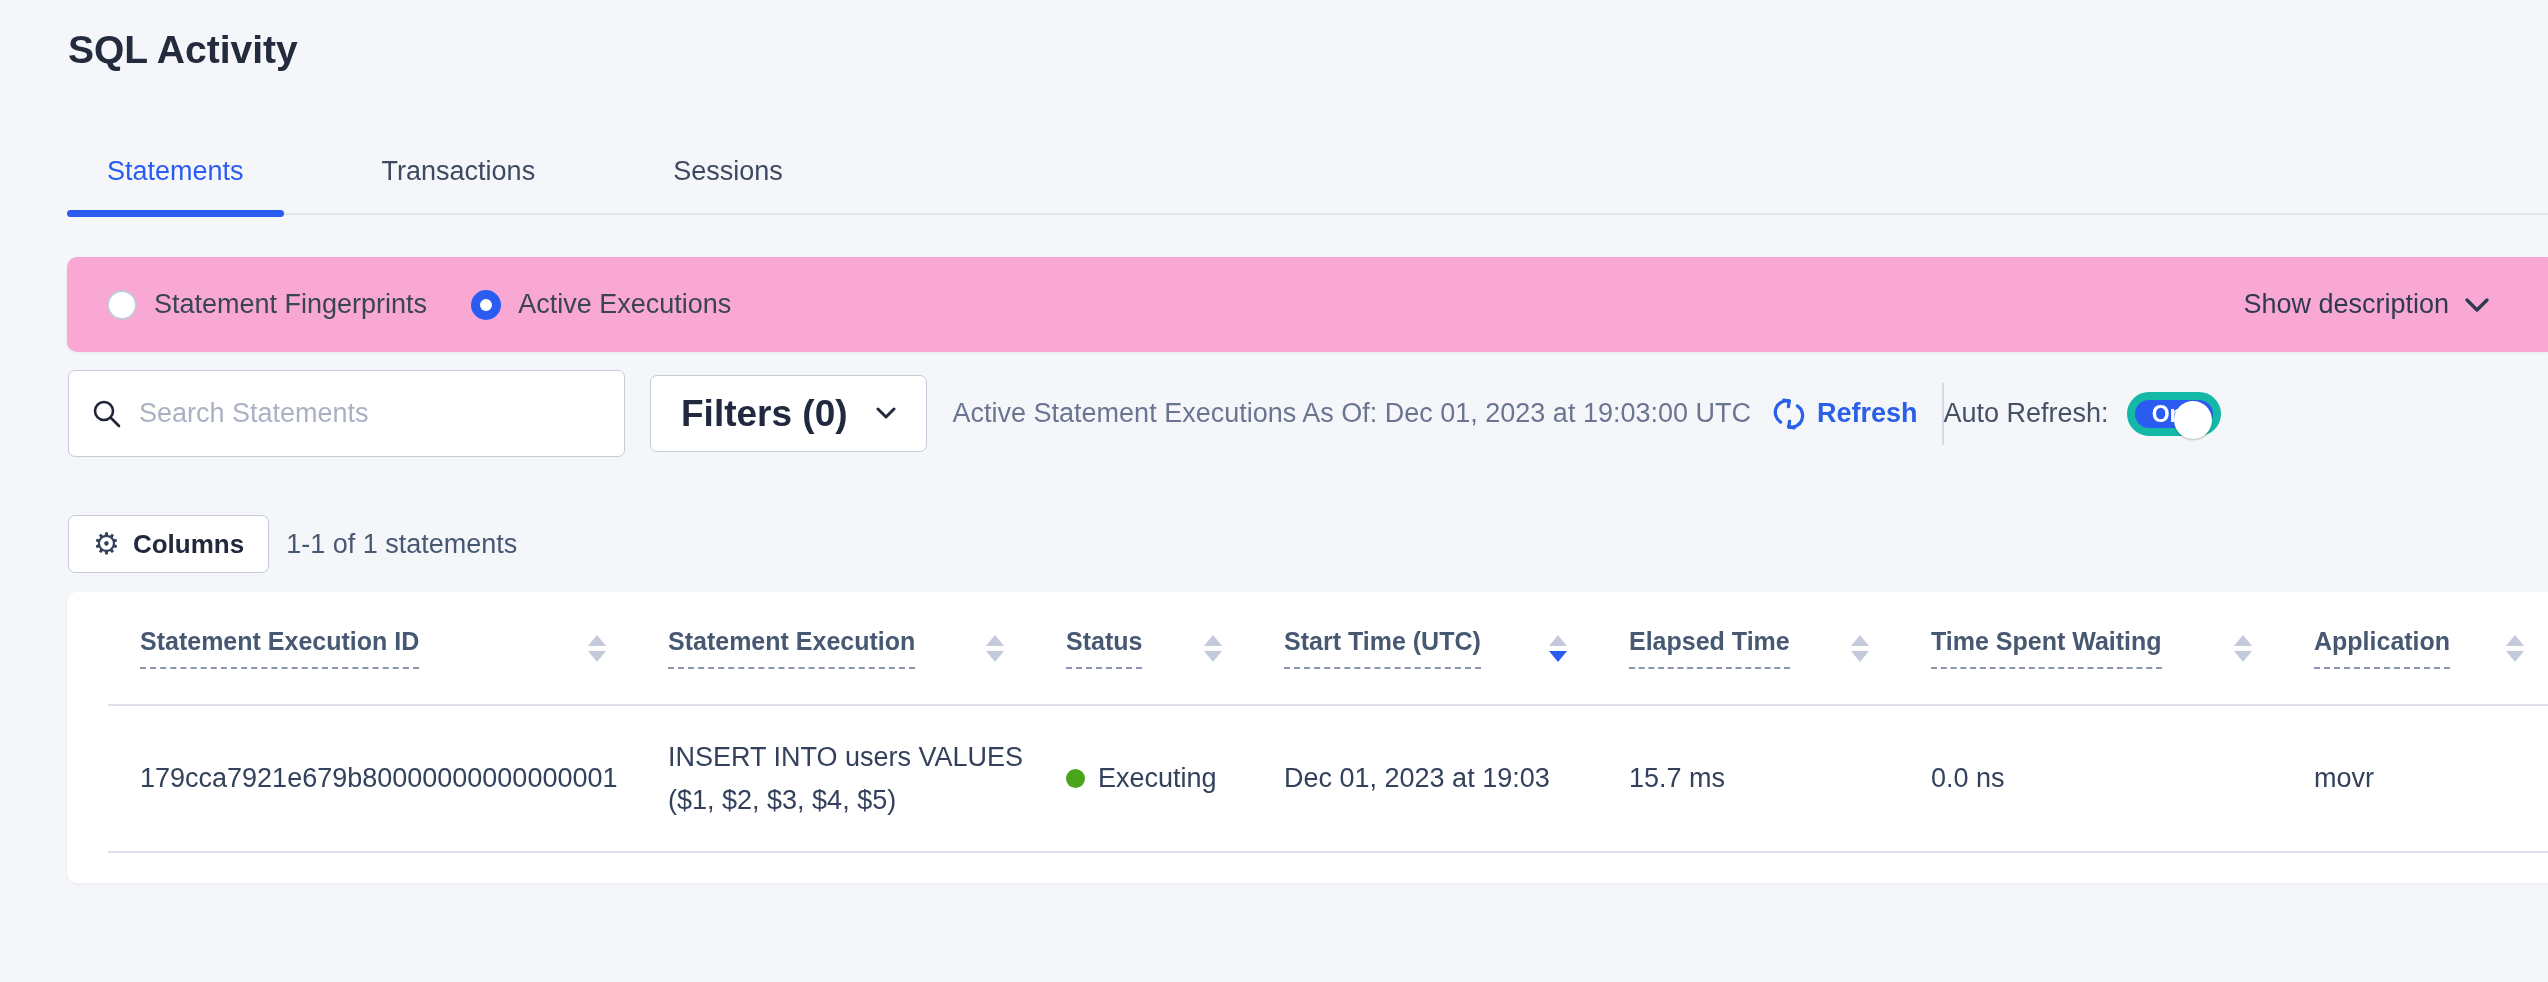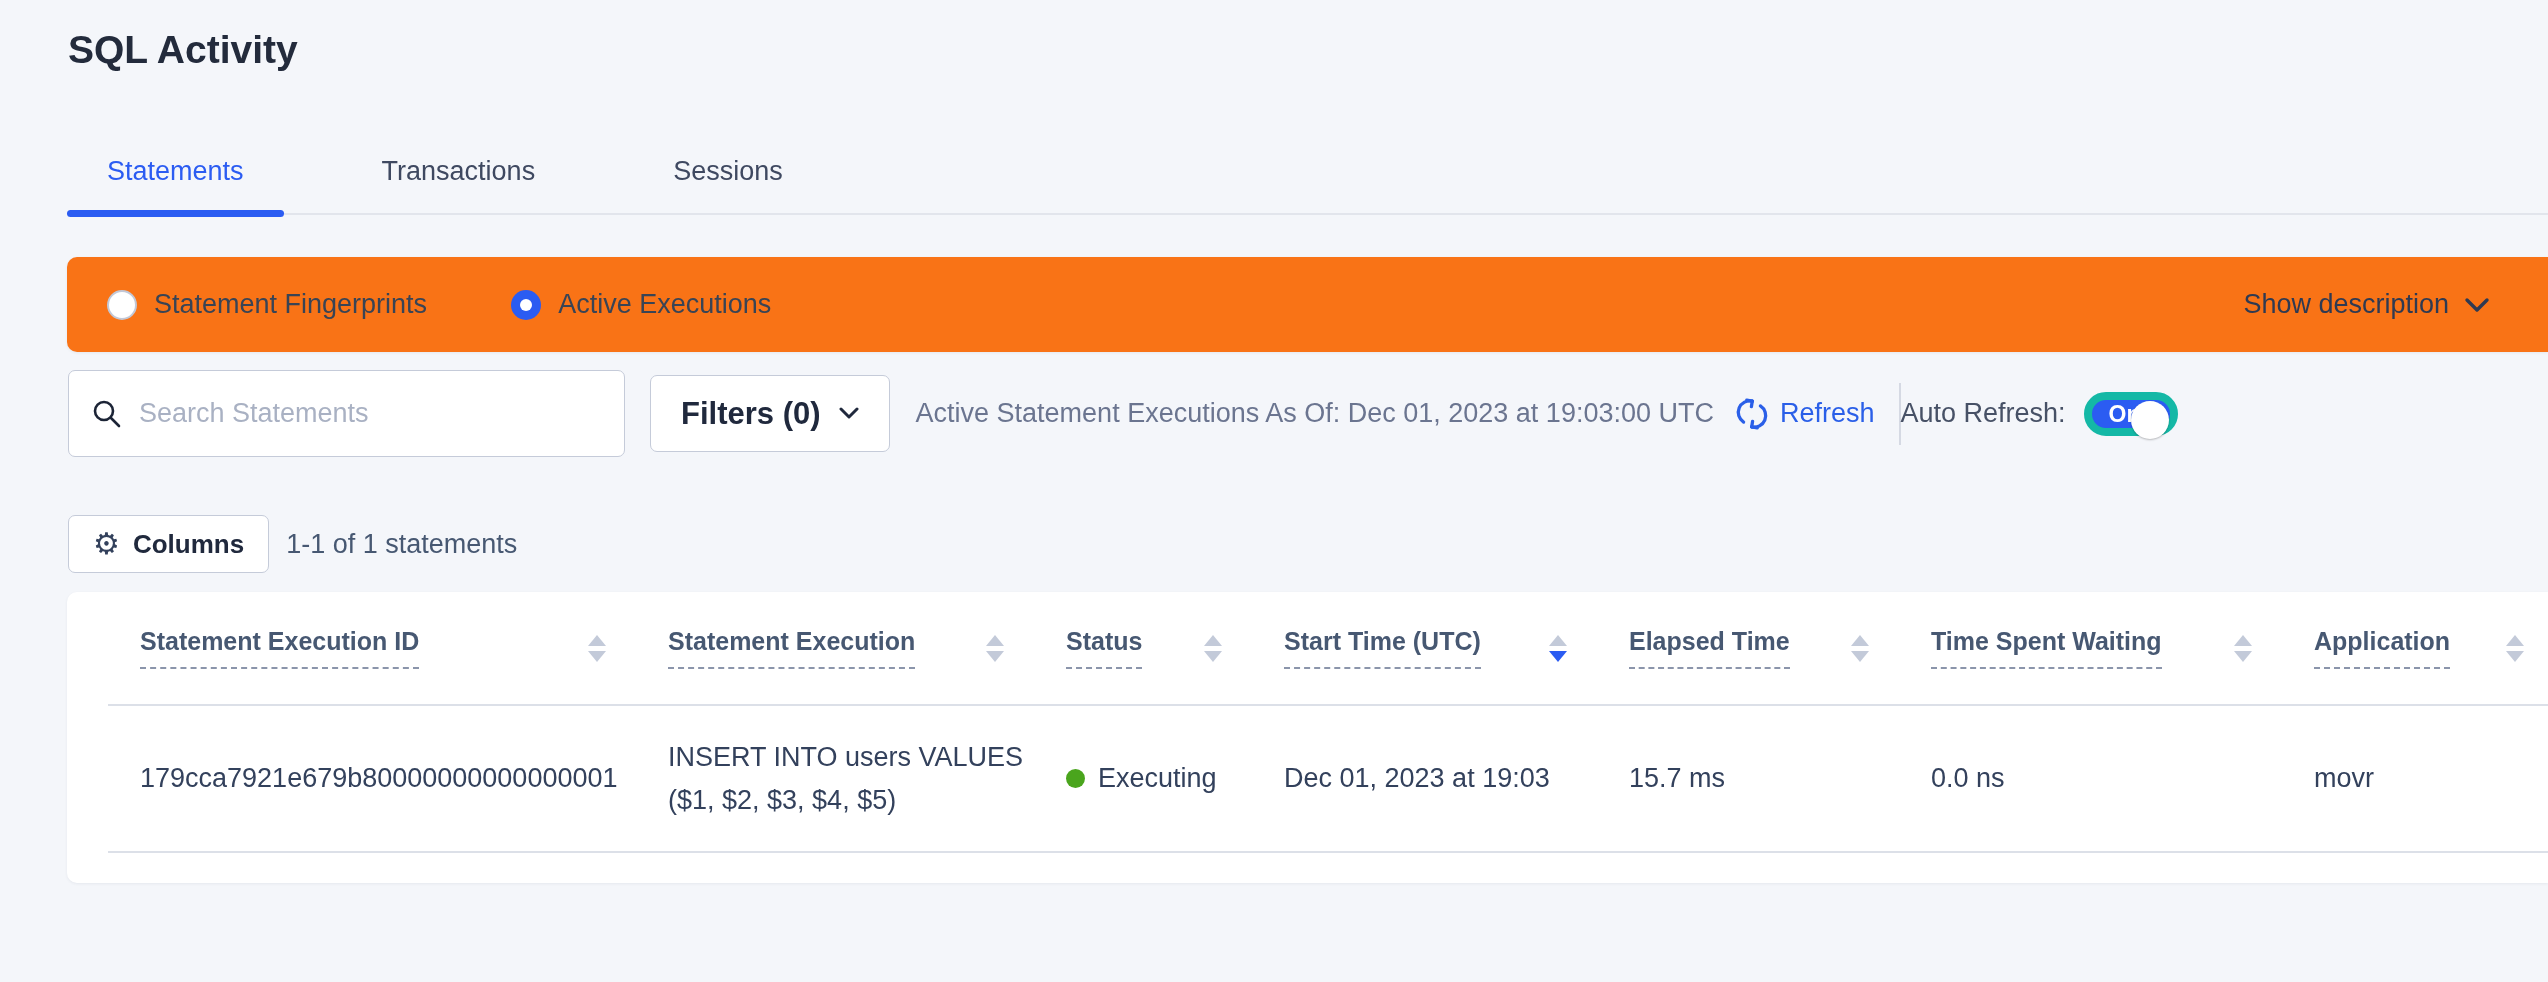--- a/index.html
+++ b/index.html
@@ -9,42 +9,42 @@
 
   .page-title { position:absolute; left:68px; top:28px; font-size:39px; font-weight:bold; color:#232b3c; }
 
   
   .tabbar { position:absolute; left:67px; top:150px; right:0; border-bottom:2px solid #e2e5ec; display:flex; }
   .tab { position:relative; font-size:27px; color:#3f4961; padding:6px 40px 26px 40px; margin-right:58px; cursor:pointer; }
   .tab.active { color:#2b5cf2; }
   .tab.active::after { content:""; position:absolute; left:0; right:0; bottom:-4px; height:7px; background:#2b5cf2; border-radius:4px; }
 
   
-  .viewcard { position:absolute; left:67px; top:257px; width:2481px; height:95px; background:#f97316;
+  .viewcard { position:absolute; left:67px; top:257px; width:2481px; height:95px; background:#f9a8d4;
               border-radius:10px 0 0 10px; box-shadow:0 1px 3px rgba(40,50,80,0.07);
-              display:flex; padding:0 58px 0 40px;gap:40px; }
+              display:flex; padding:0 58px 0 40px; }
   .radio-opt { display:flex; align-items:center; gap:17px; font-size:27px; color:#394455; cursor:pointer; }
   .radio-opt + .radio-opt { margin-left:44px; }
   .radio-dot { width:30px; height:30px; border-radius:50%; border:2px solid #c2c8d7; background:#fff; position:relative; flex:0 0 auto; }
   .radio-dot.selected { border:none; background:#2b5cf2; }
   .radio-dot.selected::after { content:""; position:absolute; left:50%; top:50%; width:12px; height:12px;
               margin:-6px 0 0 -6px; background:#fff; border-radius:50%; }
   .show-desc { margin-left:auto; display:flex; align-items:center; gap:15px; font-size:27px; color:#2f3a52; font-weight:500; cursor:pointer; }
 
   
   .controls-row { position:absolute; left:68px; top:375px; right:0; height:77px; display:flex; align-items:center; }
   .search-box { width:557px; height:87px; background:#fff; border:1px solid #c5cbd9; border-radius:7px;
               display:flex; align-items:center; padding:0 18px 0 22px; }
   .search-box input { border:none; outline:none; font-size:27px; color:#394455; width:100%; margin-left:16px;
               font-family:"Liberation Sans", sans-serif; background:transparent; }
   .search-box input::placeholder { color:#a9b1c3; }
-  .filters-btn { margin-left:25px; height:77px; padding:0 30px; display:flex; align-items:center; gap:18px;
-              background:#fff; border:1px solid #c5cbd9; border-radius:7px; font-size:31px; font-weight:bold; color:#20293d; cursor:pointer; }
+  .filters-btn { margin-left:25px; height:77px; padding:0 30px; display:flex; align-items:center; gap:28px;
+              background:#fff; border:1px solid #c5cbd9; border-radius:7px; font-size:37px; font-weight:bold; color:#20293d; cursor:pointer; }
   .asof { margin-left:26px; font-size:27px; color:#6b7590; }
-  .refresh { margin-left:20px; display:flex; align-items:center; gap:10px; font-size:27px; color:#2a5fe8; cursor:pointer; }
+  .refresh { margin-left:20px; display:flex; align-items:center; gap:10px; font-size:27px; color:#2a5fe8; cursor:pointer;font-weight:bold; }
   .vdivider { width:2px; height:62px; background:#d5d9e3; margin-left:24px; }
   .autorefresh-label { font-size:27px; color:#475166; }
   .toggle { margin-left:18px; width:94px; height:44px; border-radius:22px; background:#2b5cf2; border:8px solid #14b8a6;
             position:relative; cursor:pointer; }
   .toggle .on-label { position:absolute; left:17px; top:50%; transform:translateY(-50%); color:#fff; font-size:23px; font-weight:bold; }
   .toggle .knob { position:absolute; right:1px; top:1px; width:38px; height:38px; background:#fff; border-radius:50%;
             box-shadow:0 1px 2px rgba(0,0,0,0.25); }
 
   
   .toolbar2 { position:absolute; left:68px; top:515px; display:flex; align-items:center; }

